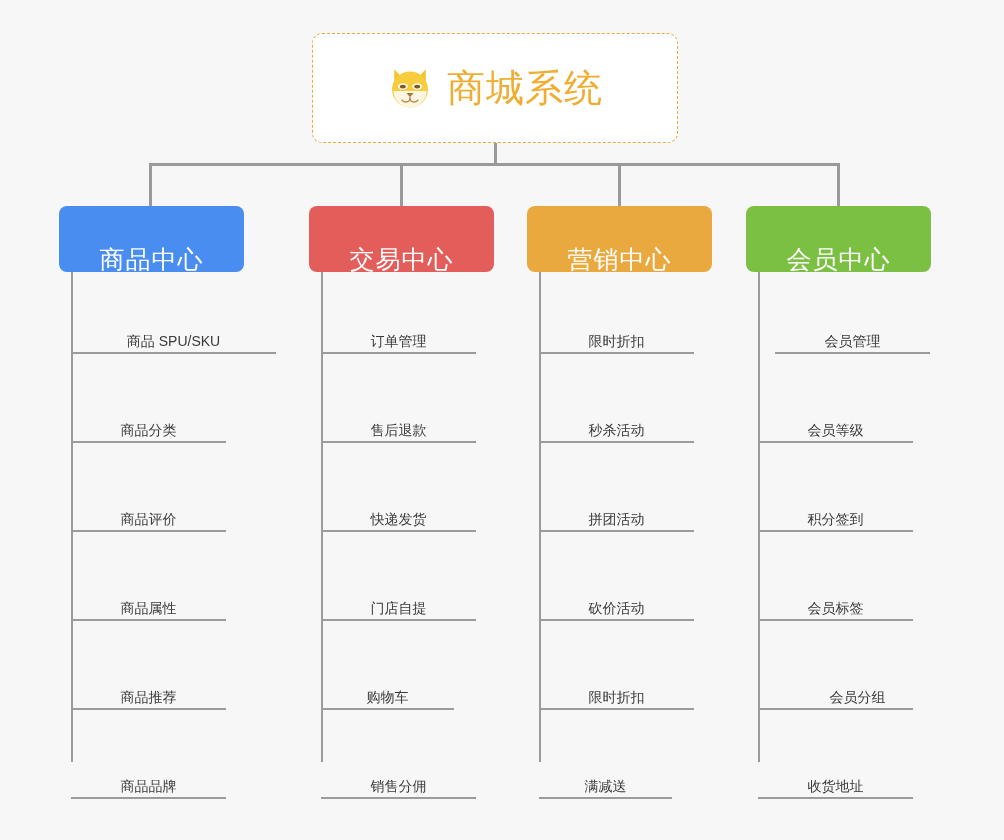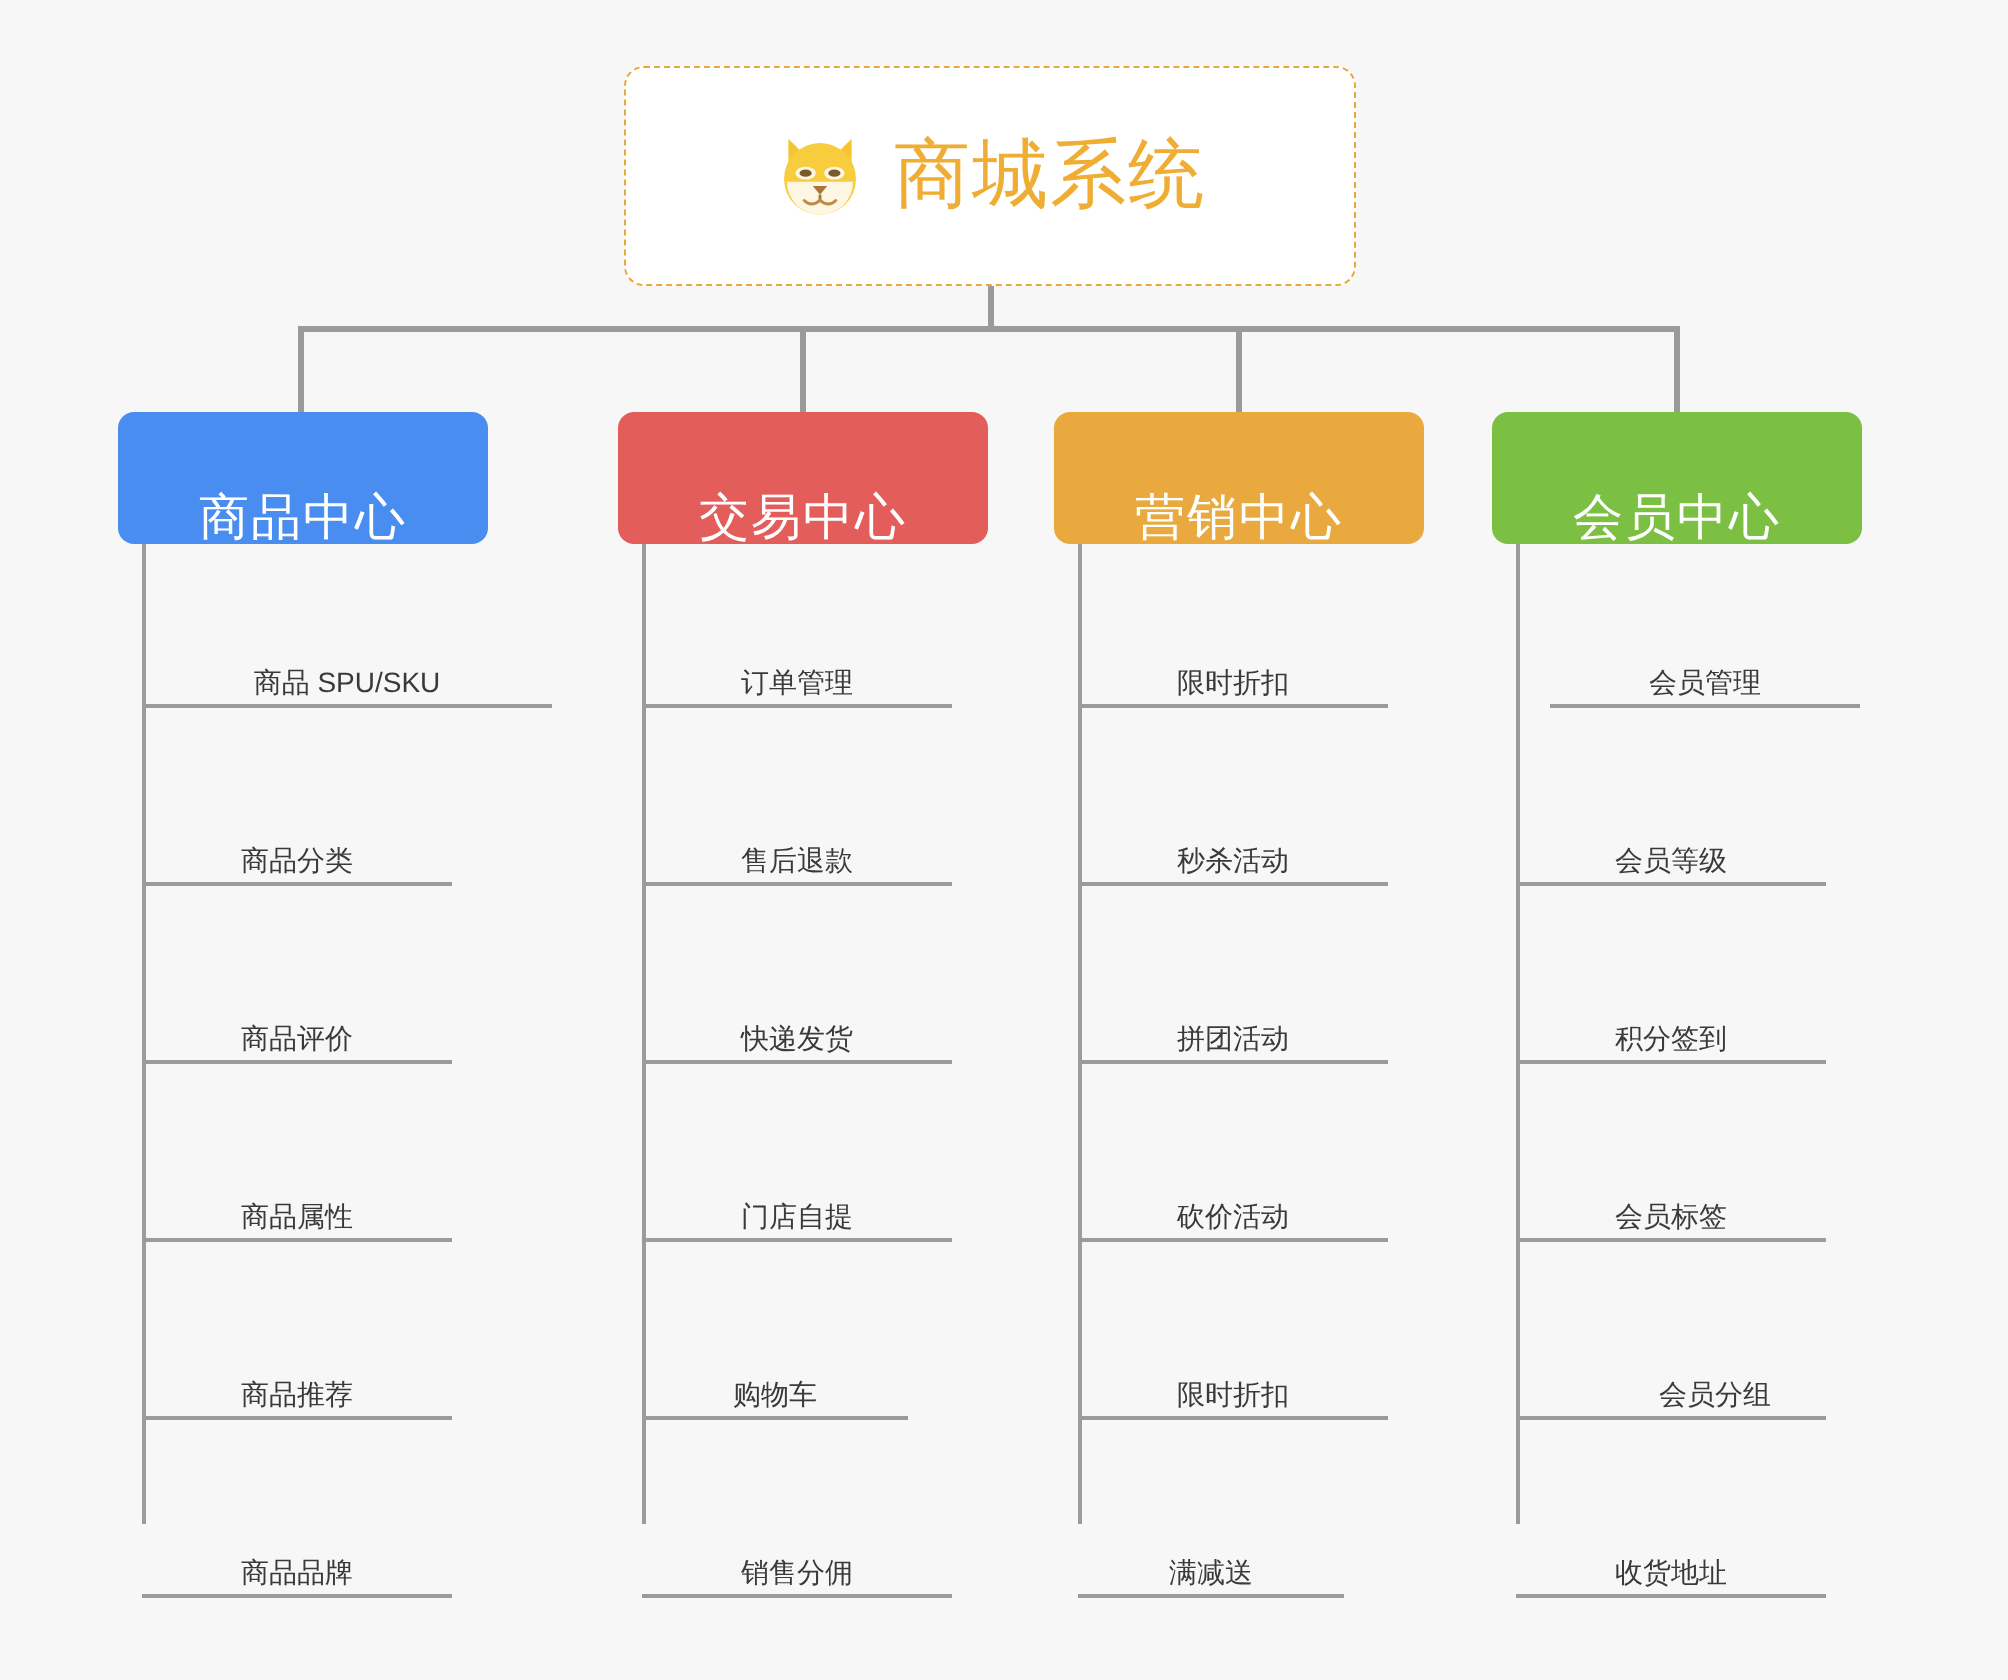--- a/index.html
+++ b/index.html
@@ -211,21 +211,21 @@
   </div>
 
   <div class="column" style="left:746px;">
     <div class="cat-box" style="background: rgb(124, 192, 67); width: 185px;">
       <span class="cat-label">会员中心</span>
     </div>
     <div class="trunk" style="left:12px; top:66px; height:490px;"></div>
     <div class="leaf" style="left: 12px; top: 66px; height: 82px; width: 155px; margin-left: 17px;">
         <span class="leaf-label">会员管理</span>
       </div>
-    <div class="leaf" style="left: 12px; top: 148px; height: 89px; width: 155px;">
+    <div class="leaf" style="left: 12px; top: 148px; height: 89px; width: 155px; font-family: Liberation Serif, serif;">
         <span class="leaf-label">会员等级</span>
       </div>
     <div class="leaf" style="left: 12px; top: 237px; height: 89px; width: 155px;">
         <span class="leaf-label">积分签到</span>
       </div>
     <div class="leaf" style="left: 12px; top: 326px; height: 89px; width: 155px;">
         <span class="leaf-label">会员标签</span>
       </div>
     <div class="leaf" style="left: 12px; top: 415px; height: 89px; width: 155px; padding-left: 44px;">
         <span class="leaf-label">会员分组</span>

